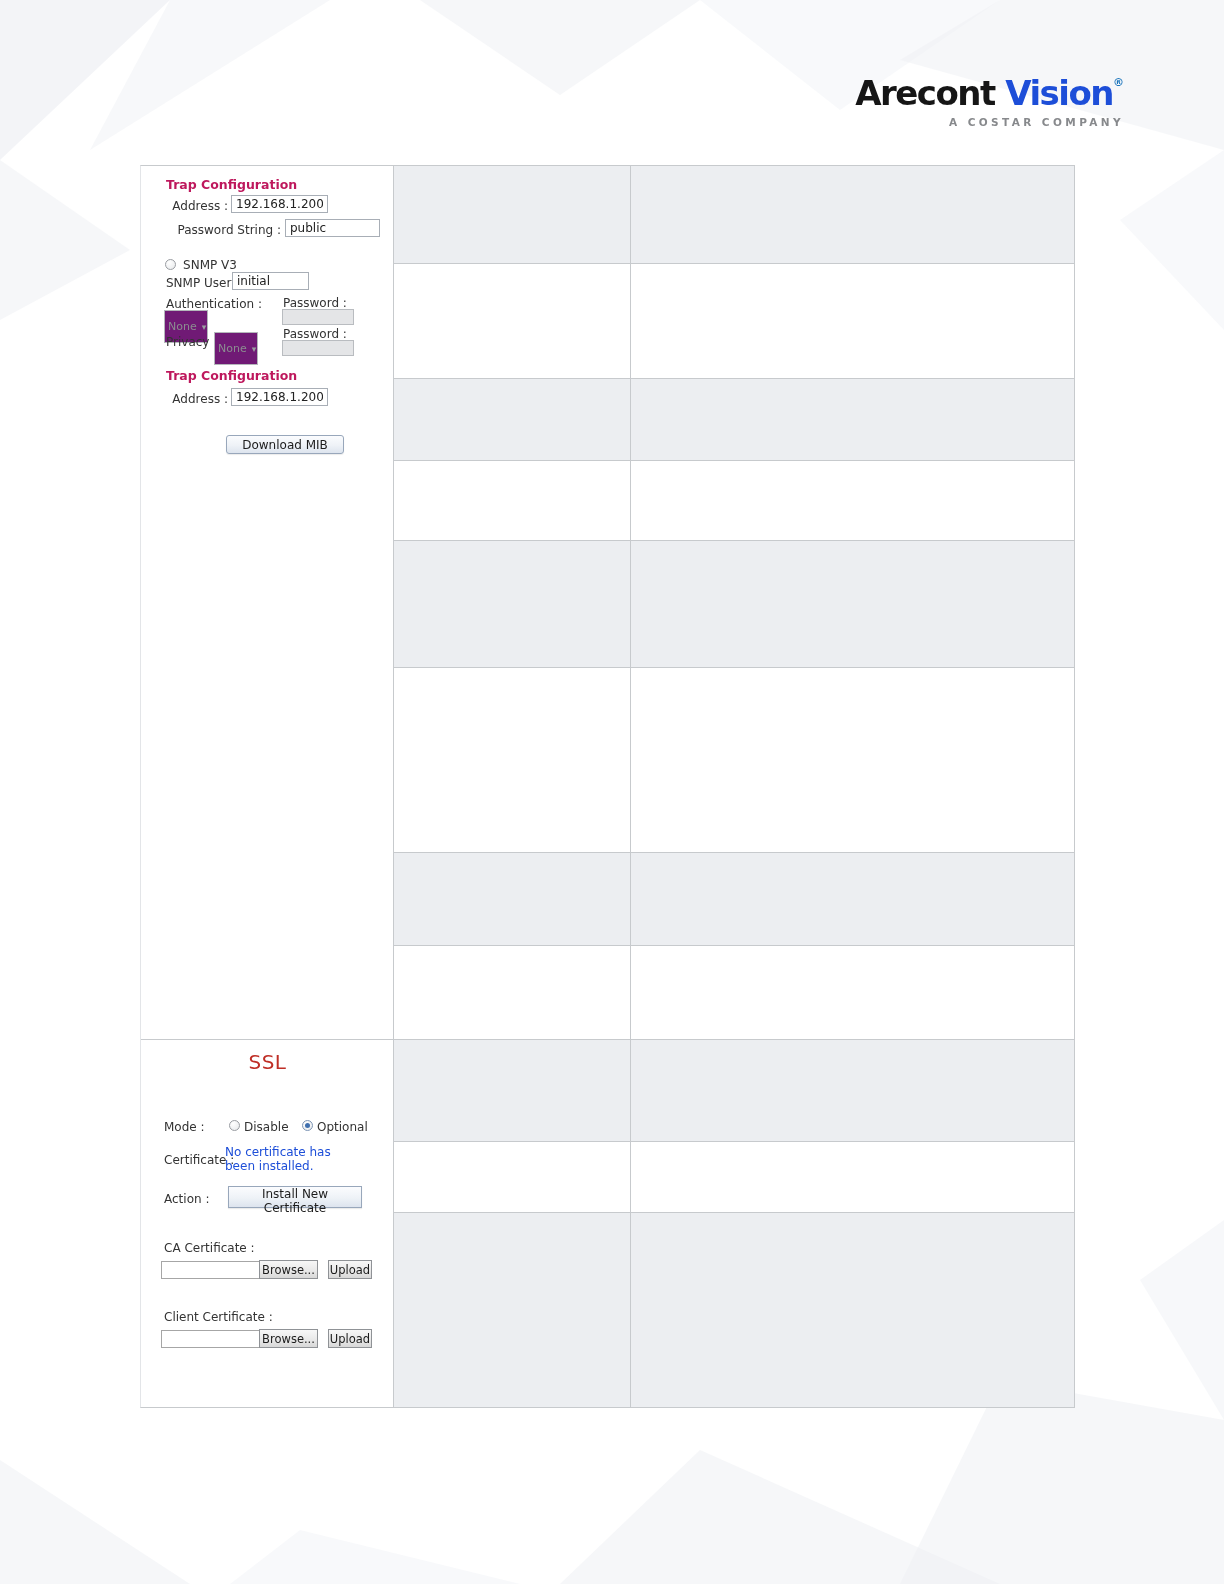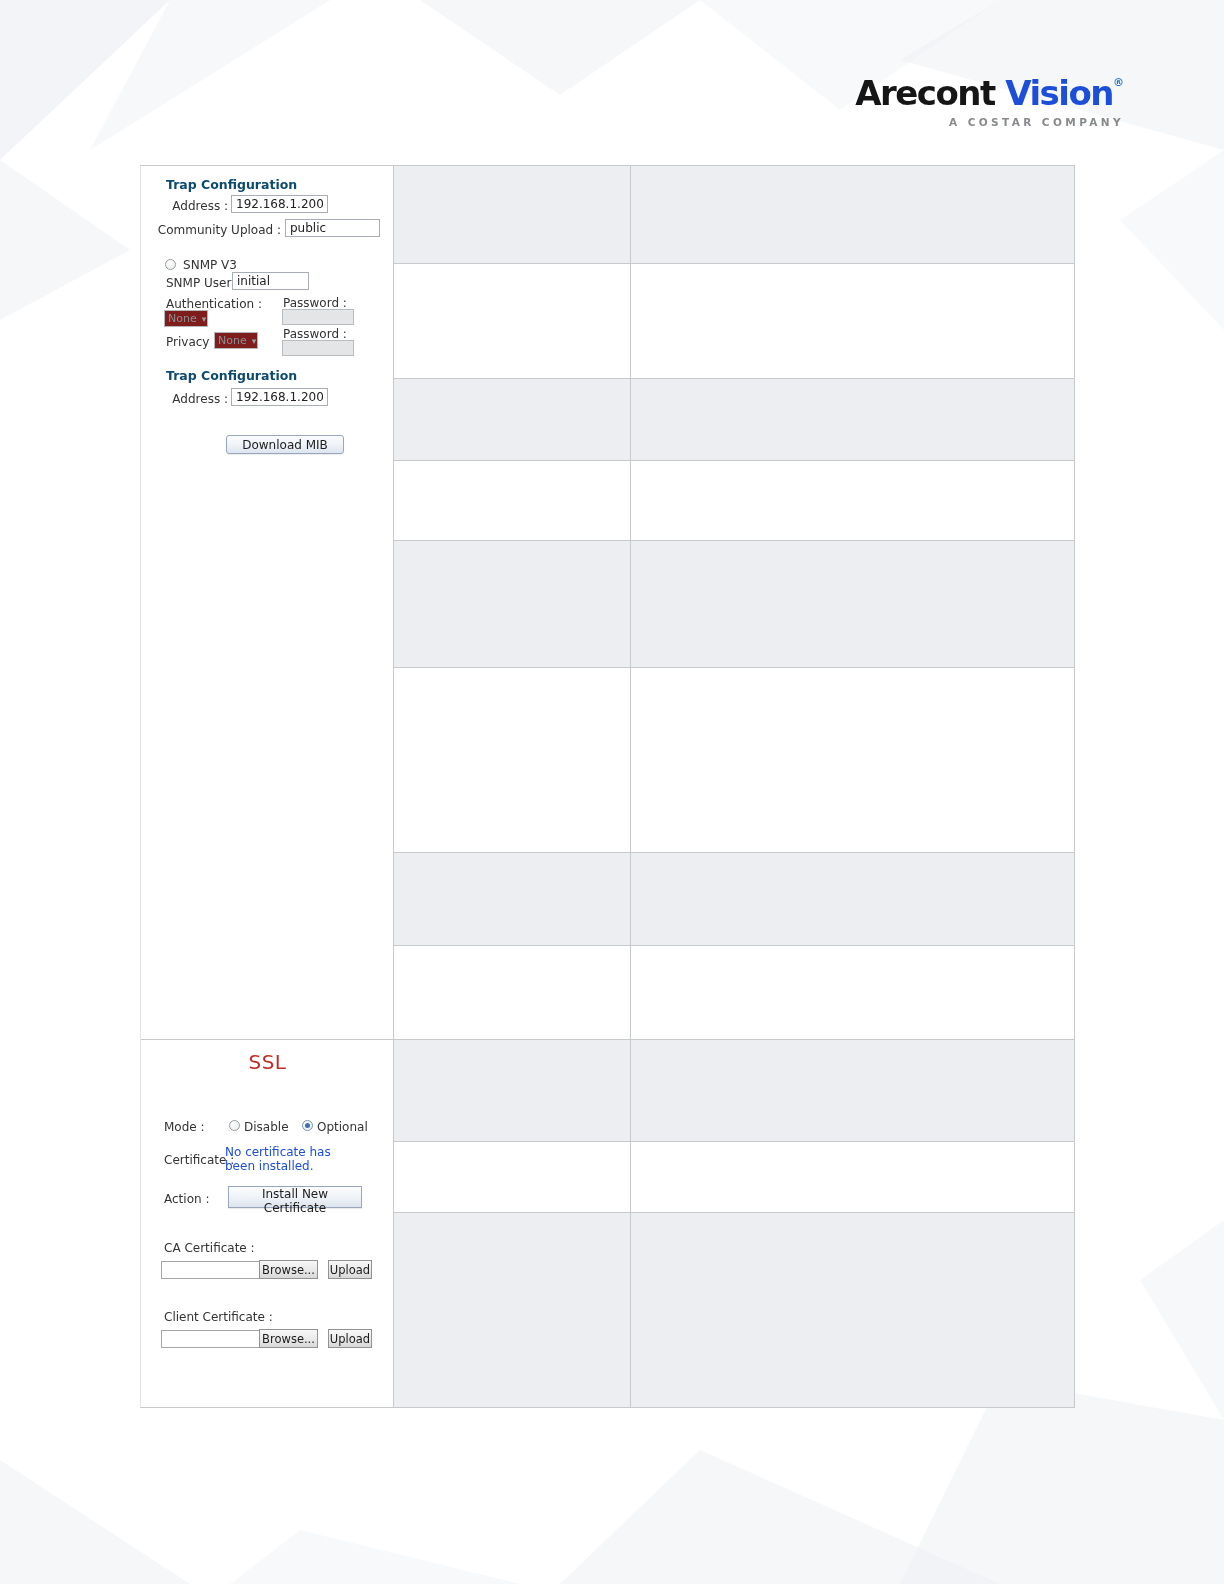--- a/index.html
+++ b/index.html
@@ -34,31 +34,31 @@
   .formcell{
     grid-column:1;position:relative;background:#ffffff;
     border-right:1px solid #c7cacd;border-bottom:1px solid #c7cacd;box-sizing:border-box;
   }
   .sec-snmp .formcell{grid-row:1/9;}
   .sec-ssl .formcell{grid-row:1/4;}
   .sec-ssl .cell.last,.sec-ssl .formcell{border-bottom:none;}
   
   .abs{position:absolute;}
   .lbl{font-size:12px;color:#333;white-space:nowrap;}
-  .heading{font-size:12.5px;font-weight:700;color:#0c4a6e;white-space:nowrap;}
+  .heading{font-size:12.5px;font-weight:700;color:#be185d;white-space:nowrap;}
   .tinput{
     box-sizing:border-box;border:1px solid #a8aeb6;background:#fff;color:#222;
     font-family:"DejaVu Sans","Liberation Sans",sans-serif;font-size:12px;padding:1px 4px;height:18px;
   }
   .dis-input{
     box-sizing:border-box;border:1px solid #b9bcc0;background:#e4e5e7;height:16px;
   }
   .fakeselect{
-    box-sizing:border-box;border:1px solid #b4b7bb;background:#7f1d1d;color:#8b8d90;
-    font-size:11px;height:17px;display:inline-flex;align-items:center;padding:0 3px;gap:5px;
+    box-sizing:border-box;border:1px solid #b4b7bb;background:#701a75;color:#8b8d90;
+    font-size:11px;height:33px;display:inline-flex;align-items:center;padding:0 3px;gap:5px;
   }
   .fakeselect .arrow{font-size:9px;color:#9a9da0;}
   .radio{
     display:inline-block;width:11px;height:11px;border-radius:50%;
     border:1px solid #9a9da2;background:radial-gradient(circle at 35% 30%,#ffffff,#e6e8ea);
     box-sizing:border-box;vertical-align:middle;
   }
   .radio.sel{border-color:#7d95b5;}
   .radio.sel::after{
     content:"";display:block;width:5px;height:5px;border-radius:50%;
@@ -114,21 +114,21 @@
 
   <div class="section sec-snmp">
 
     <div class="formcell">
 
       <div class="abs heading" style="left:25px;top:11px;">Trap Configuration</div>
 
       <div class="abs lbl" style="left:0;top:33px;width:87px;text-align:right;">Address :</div>
       <input class="abs tinput" style="left: 90px; top: 29px; width: 97px;" value="192.168.1.200">
 
-      <div class="abs lbl" style="left:0;top:57px;width:140px;text-align:right;">Community Upload :</div>
+      <div class="abs lbl" style="left:0;top:57px;width:140px;text-align:right;">Password String :</div>
       <input class="abs tinput" style="left: 144px; top: 53px; width: 95px;" value="public">
 
       <div class="abs" style="left:24px;top:88px;">
         <span class="radio"></span>
         <span class="lbl" style="margin-left:2px;">SNMP V3</span>
       </div>
 
       <div class="abs lbl" style="left:25px;top:110px;">SNMP User :</div>
       <input class="abs tinput" style="left: 91px; top: 106px; width: 77px;" value="initial">
 

